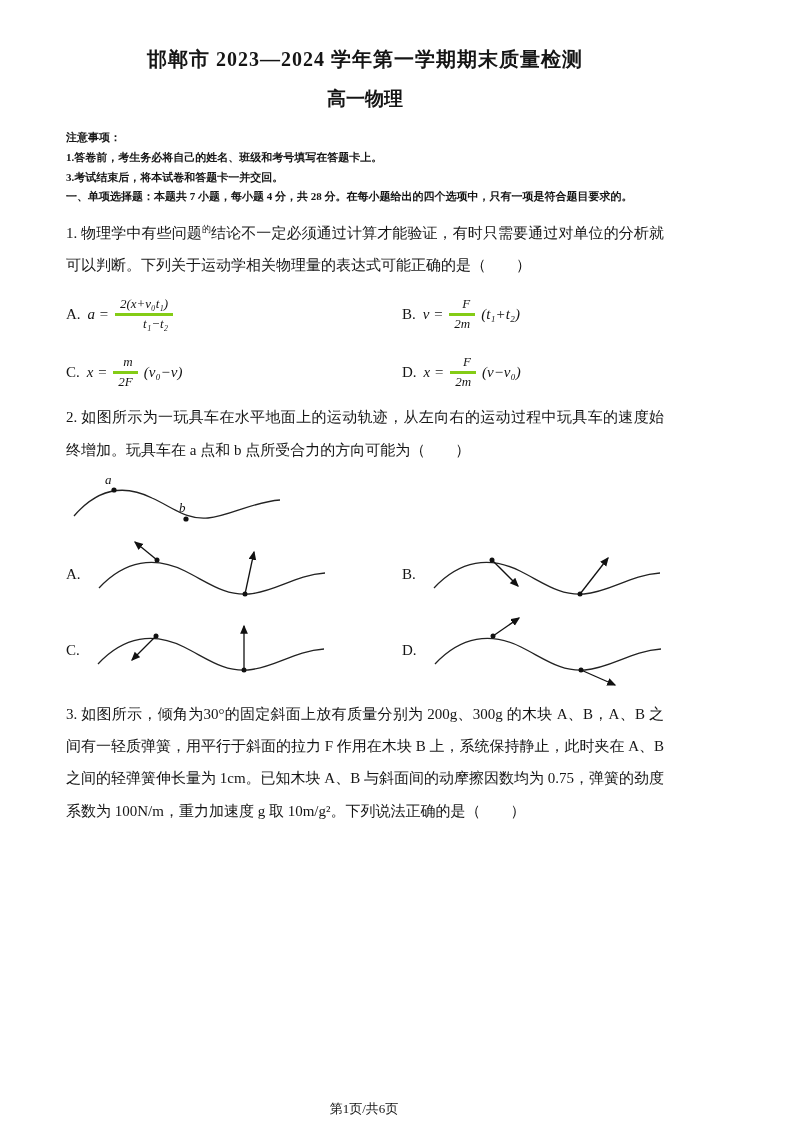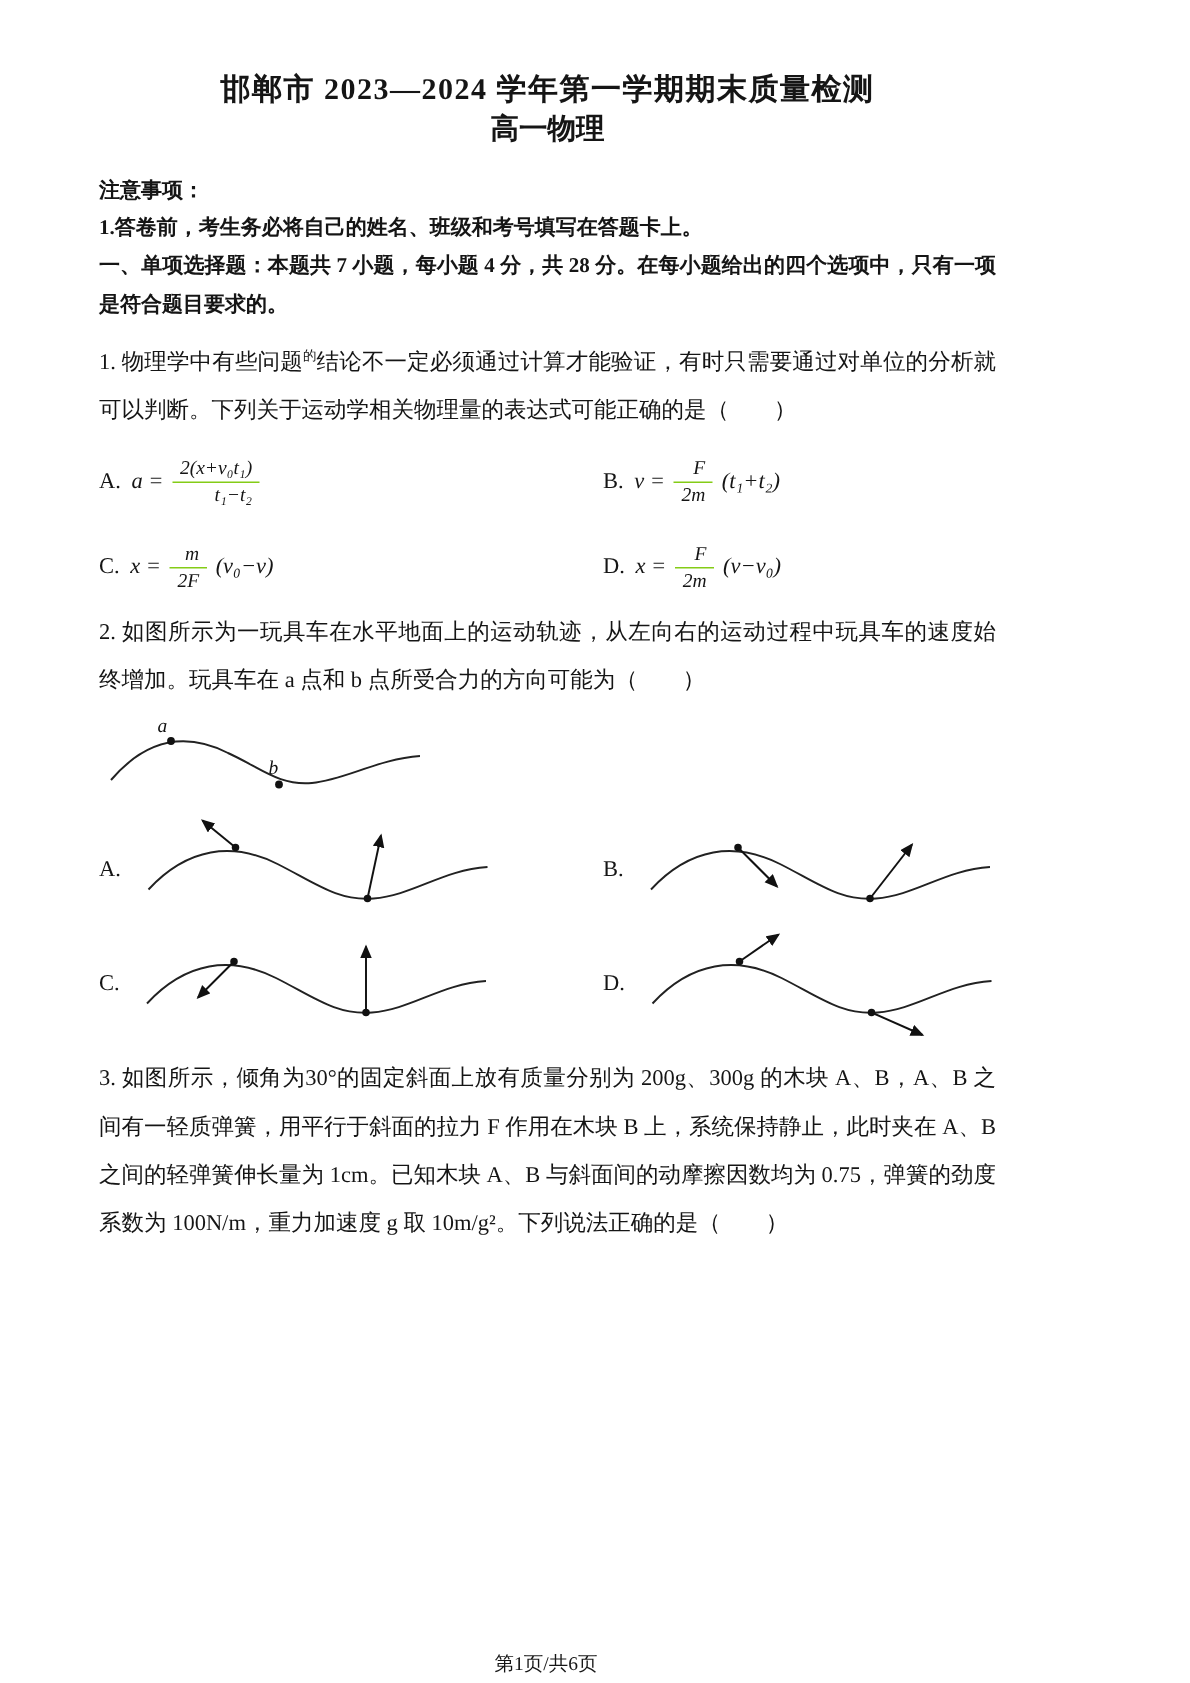--- a/index.html
+++ b/index.html
@@ -7,53 +7,54 @@
     position:relative;
     width:728px;height:1122px;
     box-sizing:border-box;
     padding:46px 64px 0 66px;
     background:#fff;
     color:#151515;
     font-family:"Liberation Serif","DejaVu Serif",serif;
     overflow:hidden;
   }
   .title{text-align:center;font-size:20px;font-weight:bold;letter-spacing:1px;}
-  .subtitle{text-align:center;font-size:19px;font-weight:bold;margin-top:0;}
+  .subtitle{text-align:center;font-size:19px;font-weight:bold;margin-top:13px;}
   .notices{margin-top:16px;}
-  .notices p,.section-head{margin:0;font-size:14px;line-height:1.8;font-weight:bold;text-align:justify;}
+  .notices p,.section-head{margin:0;font-size:11px;line-height:1.8;font-weight:bold;text-align:justify;}
   .stem{margin:10px 0 0 0;font-size:15px;line-height:2.15;text-align:justify;font-weight:normal;}
   .sup{font-size:9px;vertical-align:super;}
   .opt-grid{display:grid;grid-template-columns:336px 1fr;}
   .q1-grid{margin:14px 0 4px 0;row-gap:22px;}
   .option{display:flex;align-items:center;gap:7px;font-size:15px;}
   .opt-label{font-size:15px;flex:none;}
   .formula{display:inline-flex;align-items:center;gap:6px;font-style:italic;}
   .frac{display:inline-flex;flex-direction:column;text-align:right;font-size:13px;line-height:1.3;}
   .frac .num{padding:0 5px;}
-  .frac .den{border-top:1px solid #84cc16;padding:0 5px;}
+  .frac .den{border-top:3px solid #84cc16;padding:0 5px;}
   .fig-main{margin:6px 0 0 2px;}
   .fig-grid{margin-top:2px;row-gap:2px;}
   .fig-option{display:flex;align-items:center;gap:12px;}
   svg .curve{fill:none;stroke:#222;stroke-width:1.3;}
   svg .dot{fill:#111;stroke:none;}
   svg .arrow{stroke:#111;stroke-width:1.3;}
   svg .ptlabel{font-family:"Liberation Serif","DejaVu Serif",serif;font-style:italic;font-size:13px;fill:#111;}
   .footer{position:absolute;left:0;right:0;bottom:4px;text-align:center;font-size:13px;}
 </style>
 </head>
 <body>
 
 <div class="page">
 
   <div class="title">邯郸市 2023—2024 学年第一学期期末质量检测</div>
   <div class="subtitle">高一物理</div>
 
   <div class="notices">
     <p>注意事项：</p>
     <p>1.答卷前，考生务必将自己的姓名、班级和考号填写在答题卡上。</p>
+    <p>3.考试结束后，将本试卷和答题卡一并交回。</p>
     <p class="section-head">一、单项选择题：本题共 7 小题，每小题 4 分，共 28 分。在每小题给出的四个选项中，只有一项是符合题目要求的。</p>
   </div>
 
   <p class="stem">
     <span>1. 物理学中有些问题</span><span class="sup">的</span><span>结论不一定必须通过计算才能验证，有时只需要通过对单位的分析就可以判断。下列关于运动学相关物理量的表达式可能正确的是（　　）</span>
   </p>
 
   <div class="opt-grid q1-grid">
     <div class="option">
       <span class="opt-label">A.</span>

